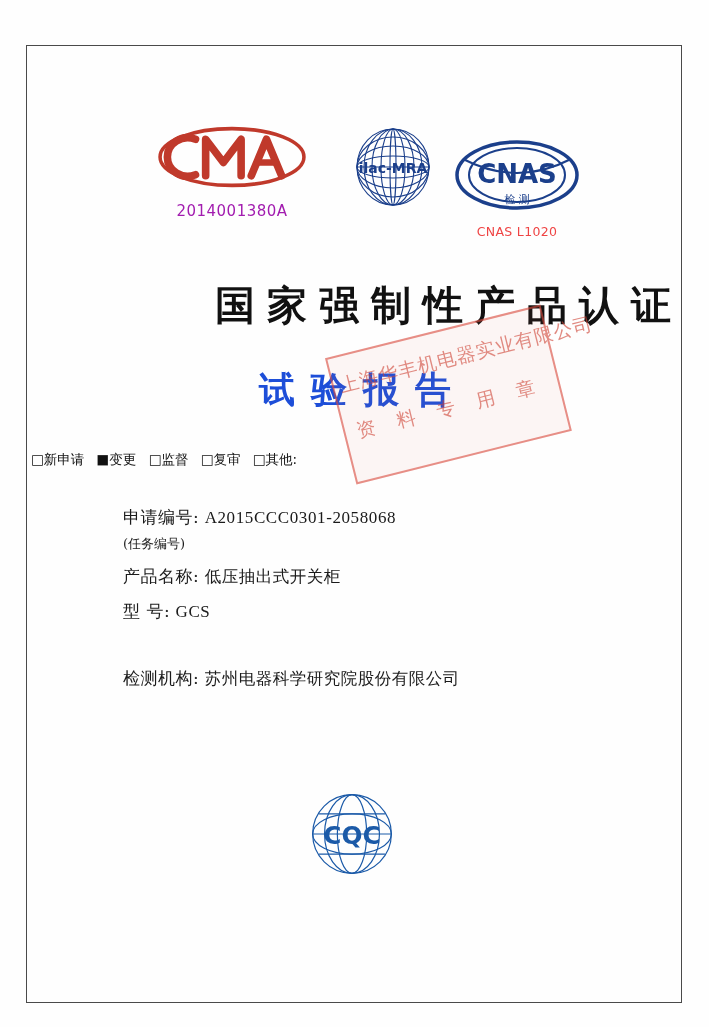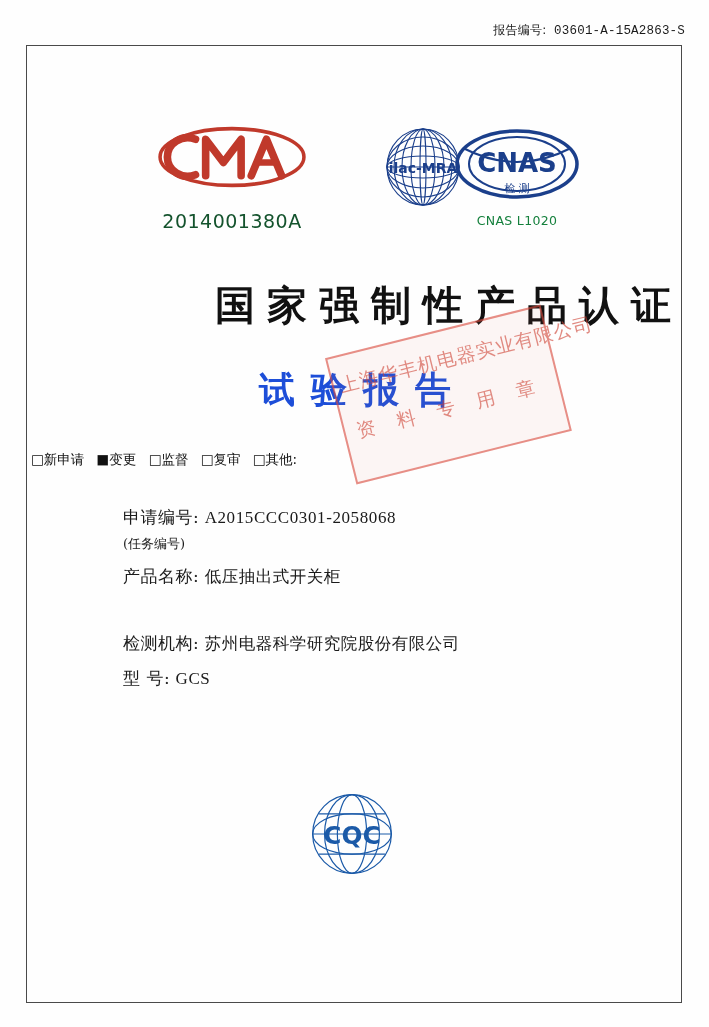--- a/index.html
+++ b/index.html
@@ -65,44 +65,44 @@
     width: 160px;
     text-align: center;
   }
   .cma-logo {
     width: 152px;
     height: 66px;
     display: block;
     margin: 0 auto;
   }
   .cma-code {
-    margin-top: 20px;
-    color: #14532d;
+    margin-top: 12px;
+    color: #a21caf;
     font-family: "DejaVu Sans", sans-serif;
-    font-size: 19px;
+    font-size: 15px;
     letter-spacing: 0.5px;
   }
 
   .ilac-wrap {
     position: absolute;
-    left: 346px;
+    left: 316px;
     top: 2px;
     width: 100px;
     height: 80px;
   }
   .cnas-wrap {
     position: absolute;
     left: 425px;
-    top: 4px;
+    top: 15px;
     width: 130px;
     text-align: center;
   }
   .cnas-code {
     margin-top: 1px;
-    color: #15803d;
+    color: #ef4444;
     font-family: "DejaVu Sans", sans-serif;
     font-size: 12.5px;
     letter-spacing: 0.3px;
   }
 
   
   .title-main {
     position: absolute;
     left: 0;
     top: 232px;
@@ -237,24 +237,20 @@
     font-size: 19px;
     letter-spacing: 8px;
     white-space: nowrap;
   }
 </style>
 </head>
 <body>
 
 <div class="page">
 
-  <div class="report-no">
-    <span class="label">报告编号:</span>
-    <span>03601-A-15A2863-S</span>
-  </div>
 
   <div class="frame">
 
     <div class="logos">
 
       <div class="cma-wrap">
         <svg class="cma-logo" viewBox="0 0 300 130">
           <ellipse cx="150" cy="65" rx="142" ry="56" fill="none" stroke="#c0392b" stroke-width="7"></ellipse>
           <path d="M78 30 A40 38 0 1 0 78 100" fill="none" stroke="#c0392b" stroke-width="15" stroke-linecap="round"></path>
           <path d="M98 102 L98 30 L133 76 L168 30 L168 102" fill="none" stroke="#c0392b" stroke-width="15" stroke-linejoin="round" stroke-linecap="round"></path>
@@ -311,28 +307,28 @@
         <span class="k">申请编号:</span>
         <span class="v">A2015CCC0301-2058068</span>
       </div>
       <div class="subnote">(任务编号)</div>
 
       <div class="field">
         <span class="k">产品名称:</span>
         <span class="v cn">低压抽出式开关柜</span>
       </div>
 
+      <div class="field">
+        <span class="k key-model">型    号:</span>
+        <span class="v">GCS</span>
+      </div>
+
       <div class="field spaced">
         <span class="k">检测机构:</span>
         <span class="v cn">苏州电器科学研究院股份有限公司</span>
-      </div>
-
-      <div class="field">
-        <span class="k key-model">型    号:</span>
-        <span class="v">GCS</span>
       </div>
 
     </div>
 
     <svg class="cqc" viewBox="0 0 120 94">
       <g fill="none" stroke="#1b5aa8" stroke-width="1.3">
         <circle cx="60" cy="47" r="43"></circle>
         <ellipse cx="60" cy="47" rx="30" ry="43"></ellipse>
         <ellipse cx="60" cy="47" rx="16" ry="43"></ellipse>
         <ellipse cx="60" cy="47" rx="43" ry="22"></ellipse>

